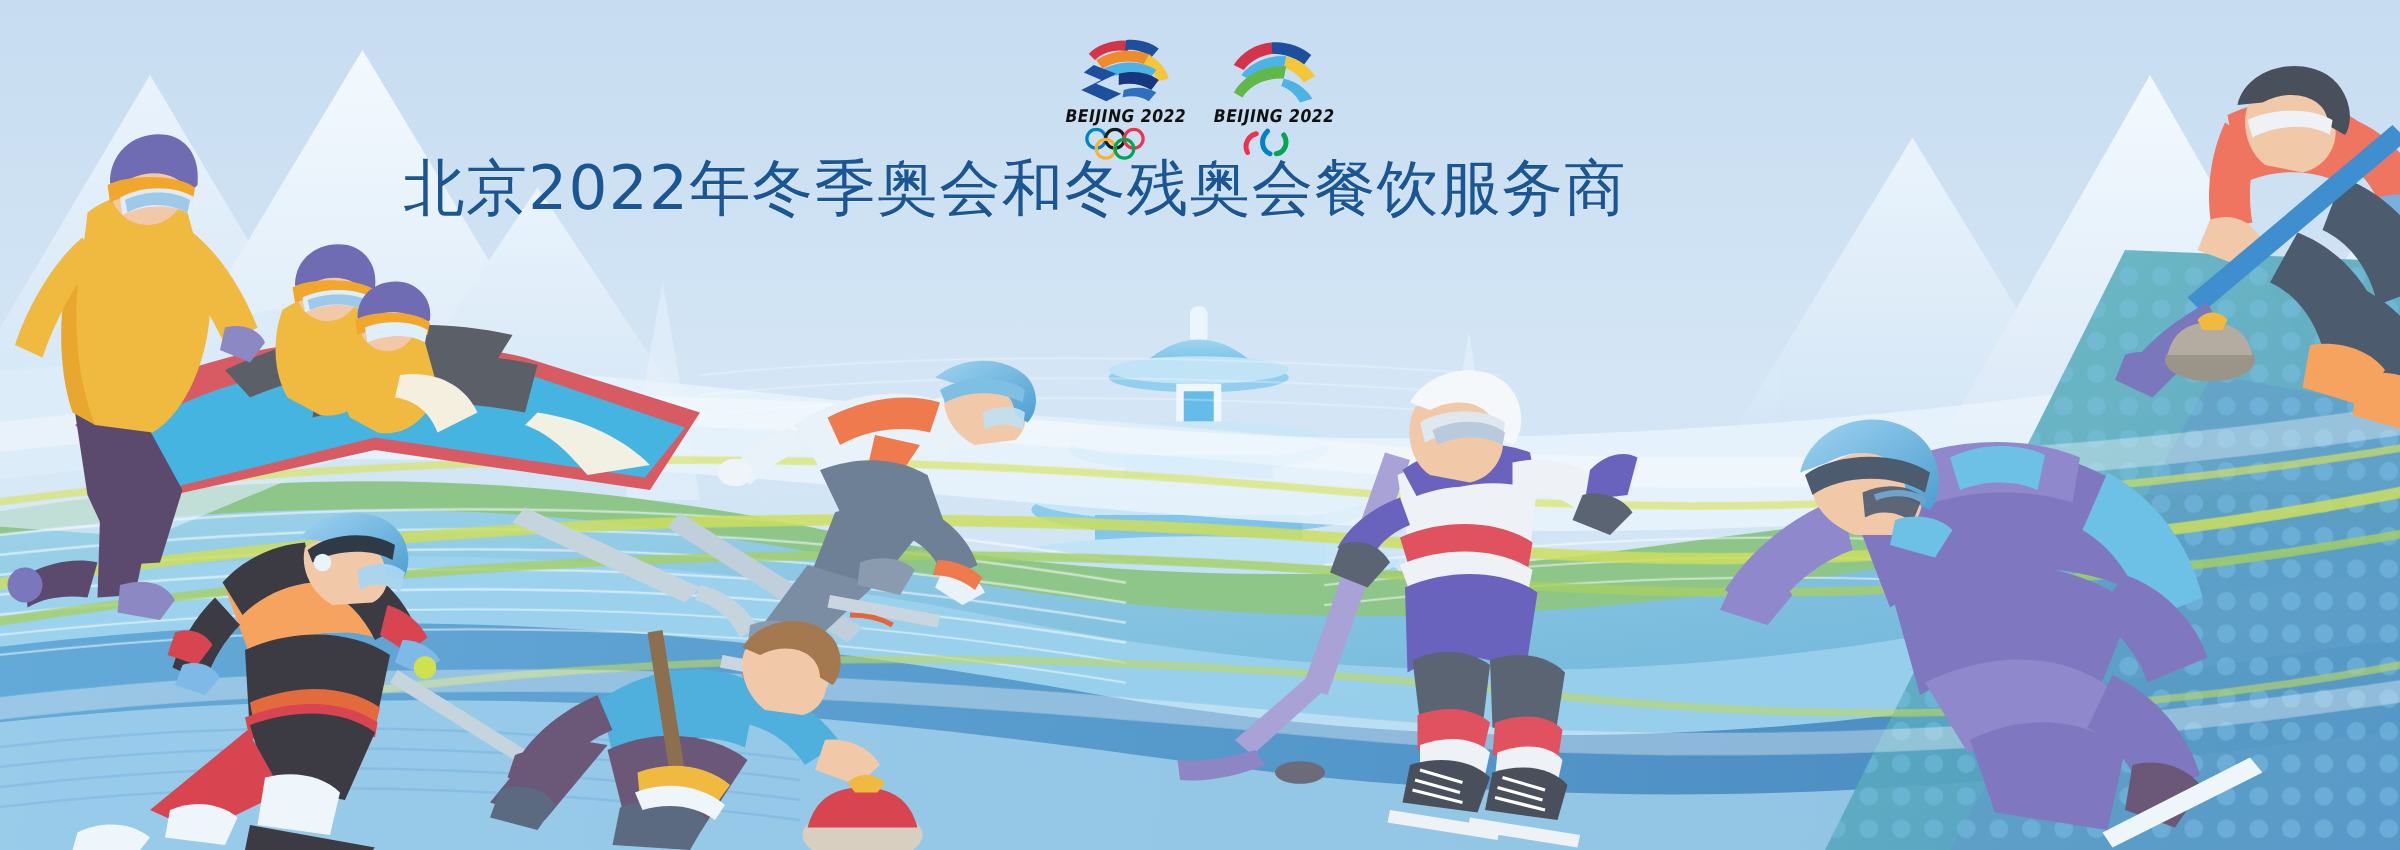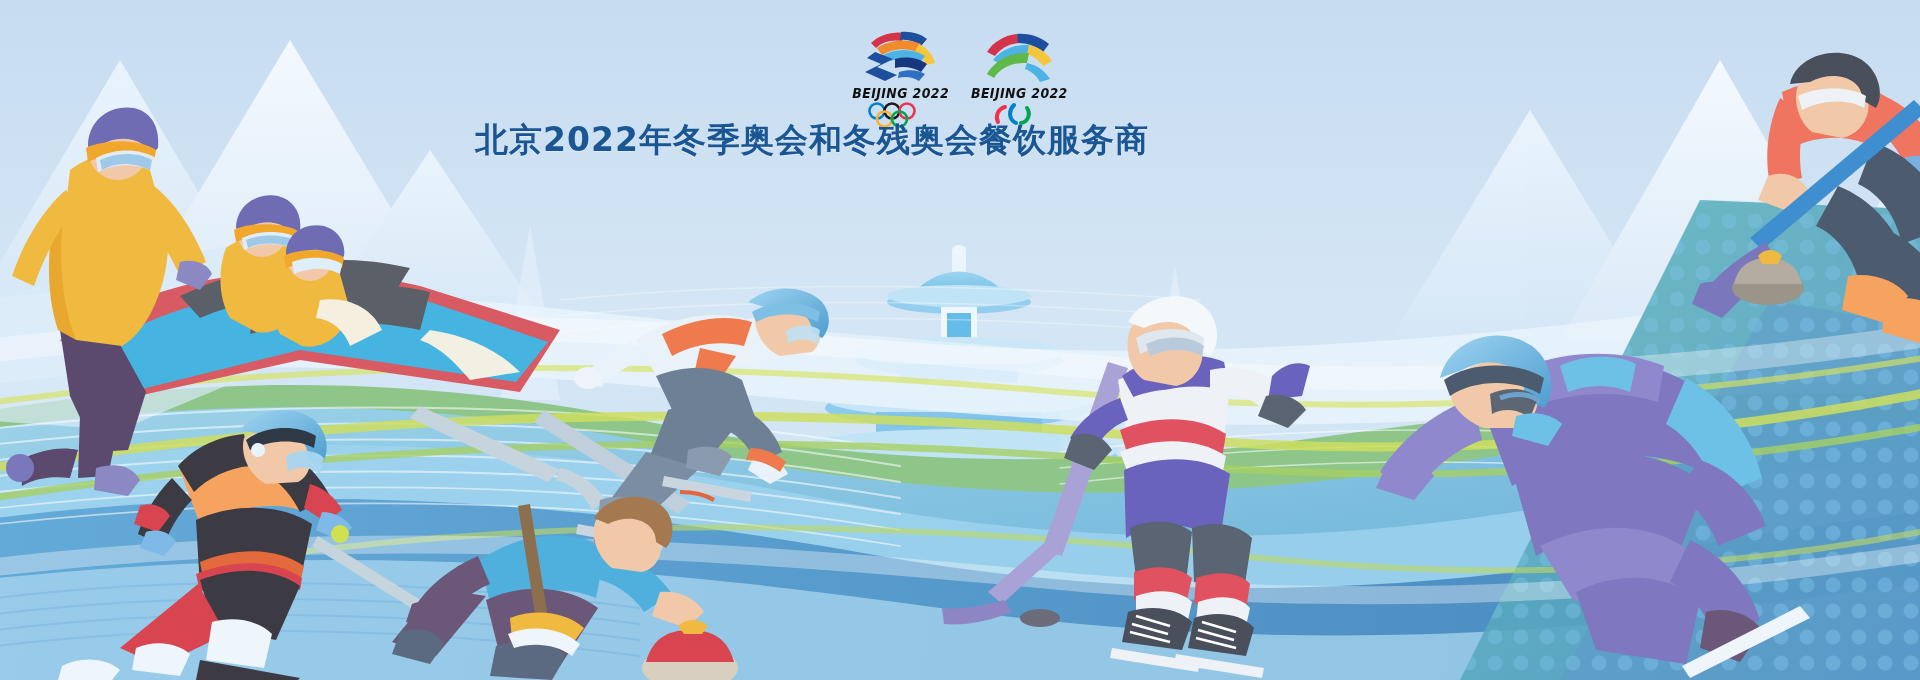--- a/index.html
+++ b/index.html
@@ -27,22 +27,22 @@
     font-size:12.5px;letter-spacing:.4px;color:#111;
     margin-top:1px;white-space:nowrap;
     transform:scaleY(1.12);
   }
 
   
   #title{
     position:absolute;left:0;top:118px;width:1624px;
     text-align:center;z-index:45;
     font-family:"DejaVu Sans","Liberation Sans",sans-serif;
-    font-weight:bold;
-    font-size:33px;
+    font-weight:normal;
+    font-size:49px;
     letter-spacing:1px;
     color:#1a5693;
     white-space:nowrap;
     text-shadow:0 1px 0 rgba(255,255,255,.35);
   }
 </style>
 </head>
 <body>
 
 <div id="banner">

